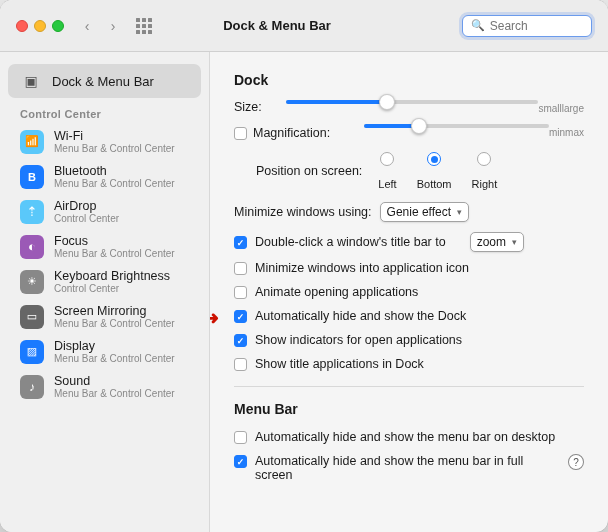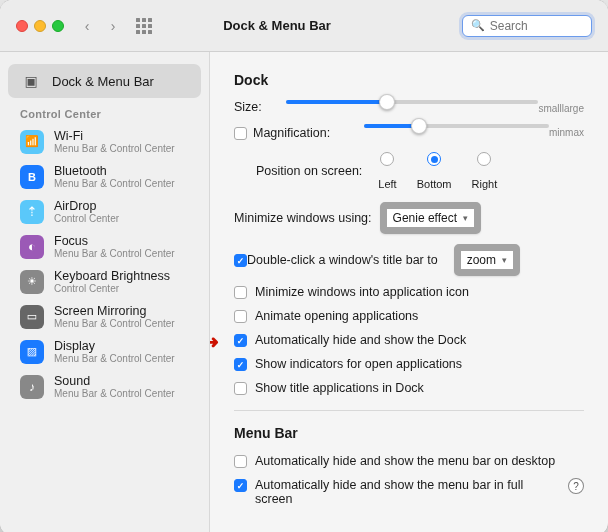--- a/index.html
+++ b/index.html
@@ -298,21 +298,21 @@
       margin-bottom: 10px;
     }
     .minimize-label {
       font-size: 12.5px;
       color: #1a1a1a;
     }
     .dropdown {
       display: flex;
       align-items: center;
       background: white;
-      border: 7px solid #a3a3a3;
+      border: 1px solid #a3a3a3;
       border-radius: 5px;
       padding: 2px 6px;
       font-size: 12px;
       color: #1a1a1a;
       gap: 6px;
       cursor: pointer;
       box-shadow: 0 1px 2px rgba(0,0,0,0.1);
     }
     .dropdown-arrow {
       font-size: 9px;
@@ -350,20 +350,21 @@
       font-weight: bold;
     }
     .checkbox-label {
       font-size: 12.5px;
       color: #1a1a1a;
     }
     
     .dbl-click-row {
       display: flex;
       align-items: center;
+      gap: 8px;
       margin-bottom: 8px;
     }
     .divider {
       height: 1px;
       background: #d8d8d8;
       margin: 14px 0;
     }
     
     .info-btn {
       width: 16px;

